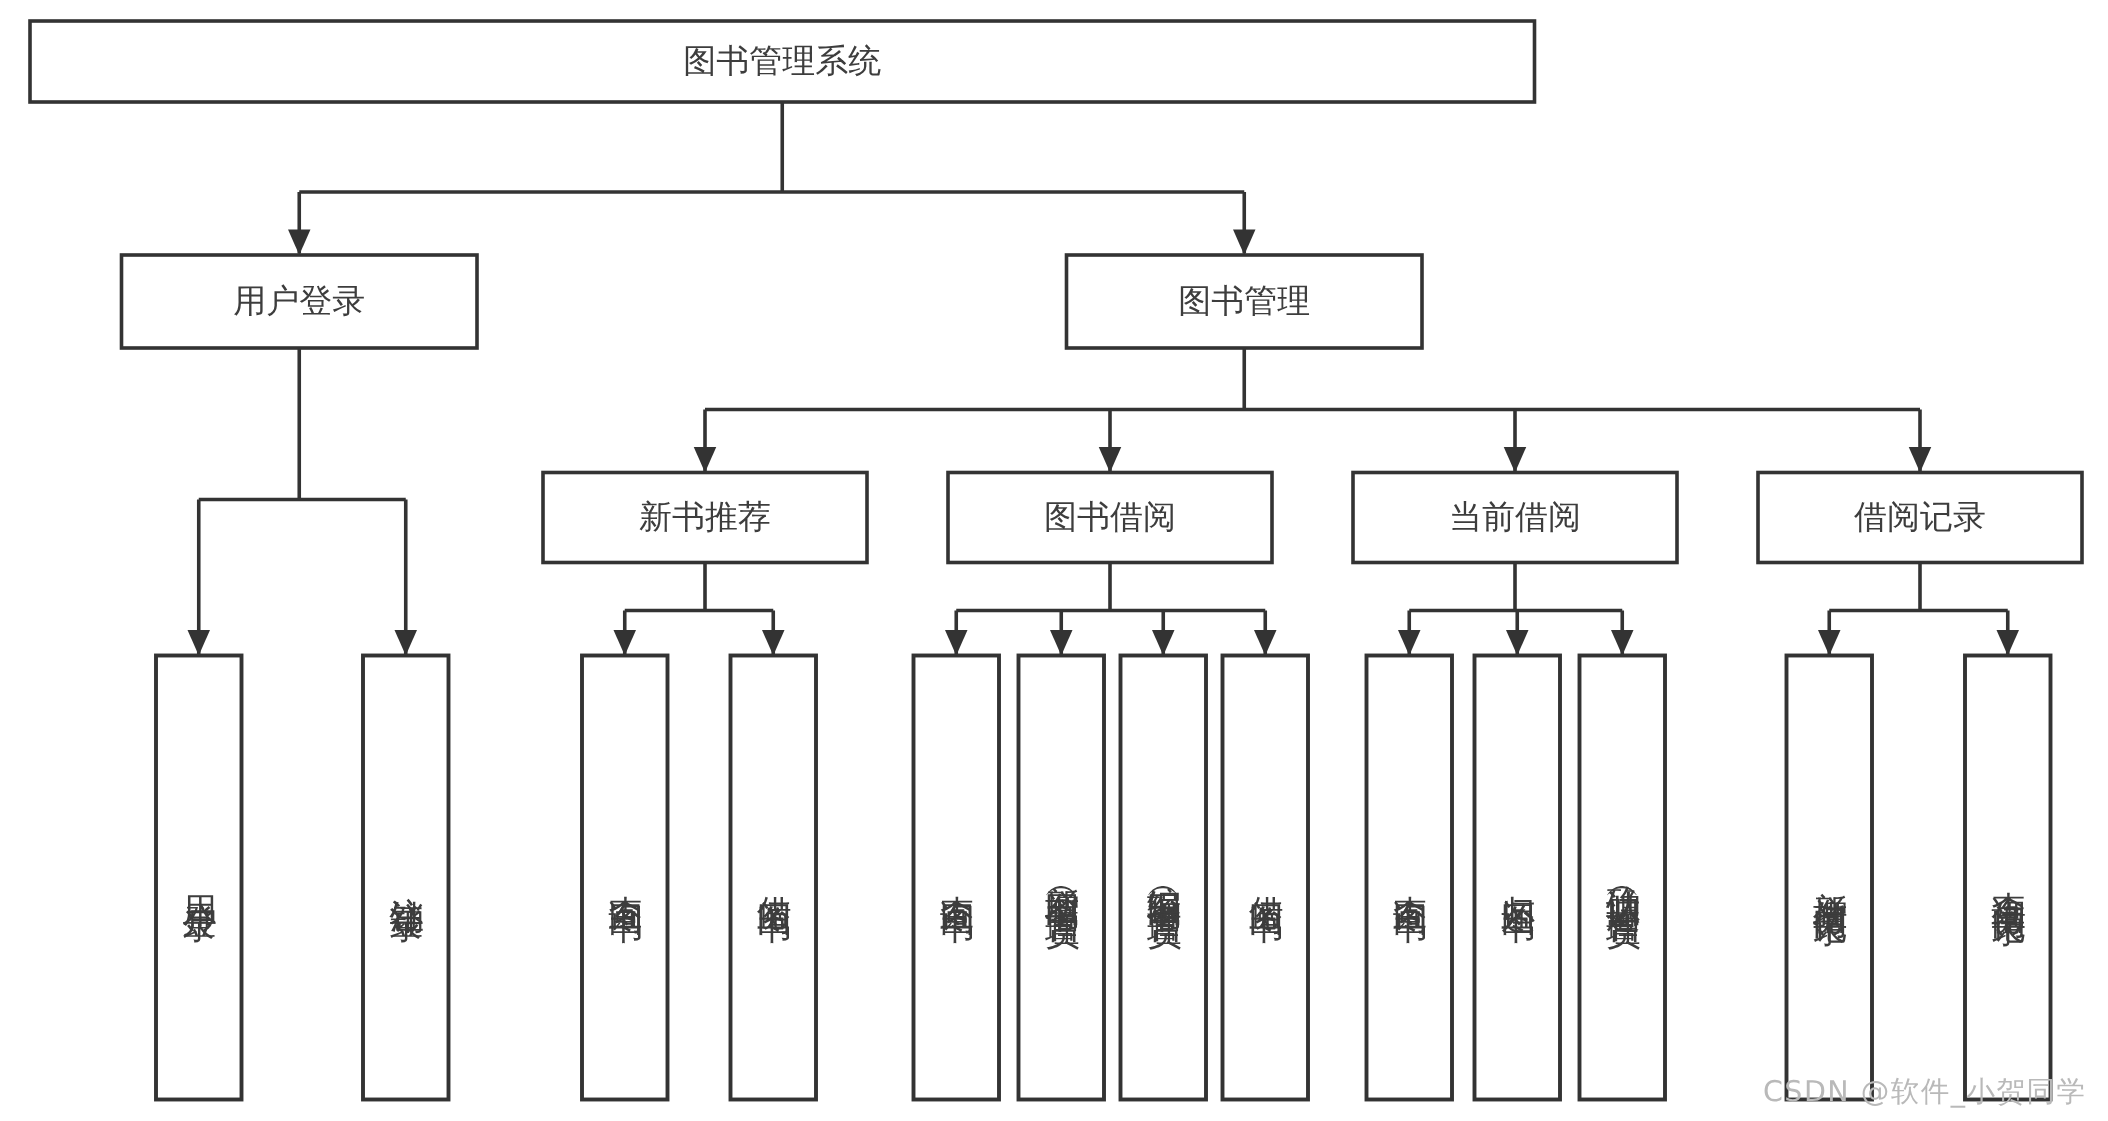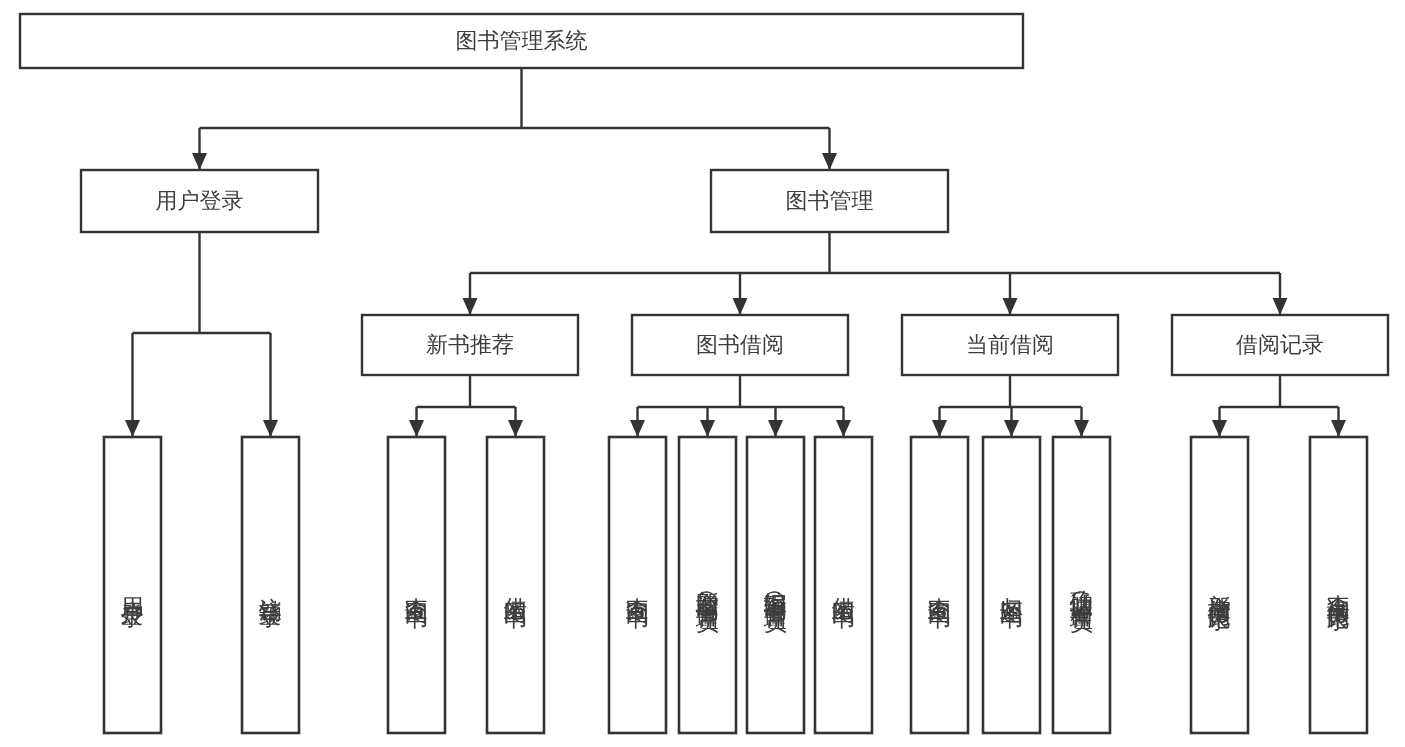--- a/index.html
+++ b/index.html
@@ -247,14 +247,15 @@
         <span class="leaf-label">确认归还（管理员）</span>
       </div>
       <div class="leaf-label-wrap" style="left: 1191px; top: 437px; width: 57px; height: 296px;">
         <span class="leaf-label">新增借阅记录</span>
       </div>
       <div class="leaf-label-wrap" style="left: 1310px; top: 437px; width: 57px; height: 296px;">
         <span class="leaf-label">查询借阅记录</span>
       </div>
     </div>
 
+  <div class="watermark">CSDN @软件_小贺同学</div>
 
 </div>
 
 </body></html>

